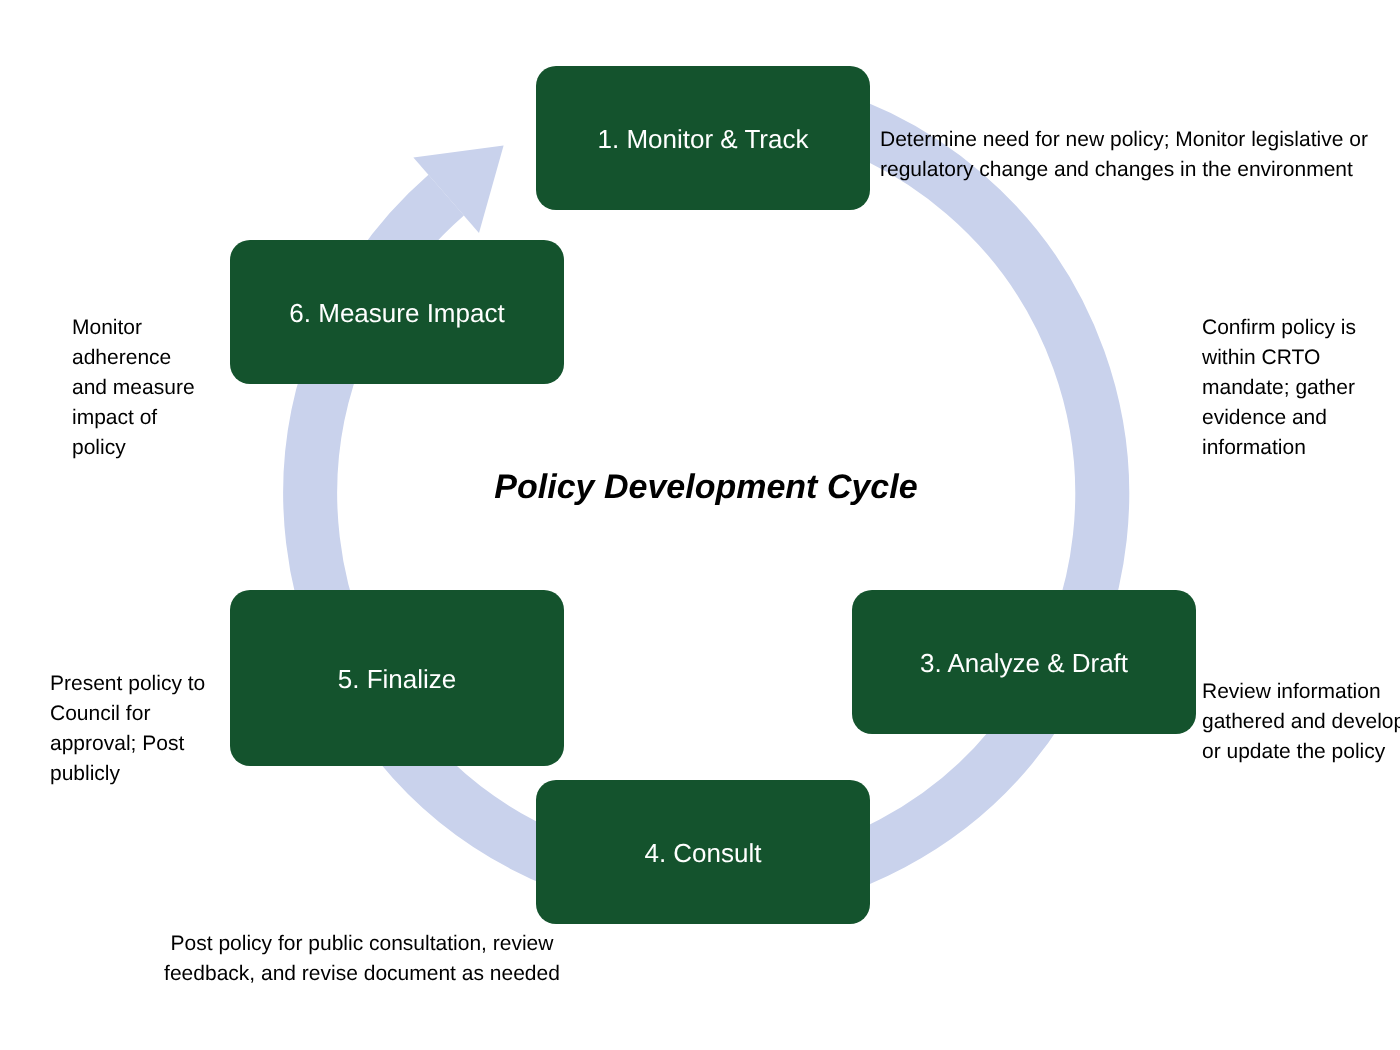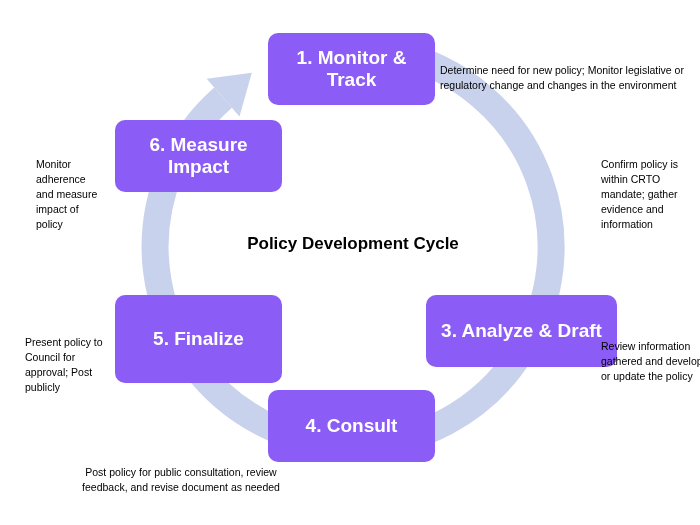--- a/index.html
+++ b/index.html
@@ -25,39 +25,40 @@
     position: absolute;
     left: 170px;
     top: 234px;
     width: 366px;
     margin: 0;
     text-align: center;
     font-size: 17px;
     font-weight: bold;
     color: #000000;
     z-index: 3;
+    font-style: italic;
   }
   .box {
     position: absolute;
     z-index: 2;
-    background: #8b5cf6;
+    background: #14532d;
     border-radius: 10px;
     color: #ffffff;
-    font-size: 19px;
-    font-weight: bold;
+    font-size: 13px;
+    font-weight: normal;
     display: flex;
     align-items: center;
     justify-content: center;
     text-align: center;
     box-sizing: border-box;
     padding: 4px 8px;
   }
   .box1 { left: 268px; top: 33px;  width: 167px; height: 72px; }
   .box2 { left: 426px; top: 120px; width: 168px; height: 72px; }
-  .box3 { left: 426px; top: 295px; width: 191px; height: 72px; }
+  .box3 { left: 426px; top: 295px; width: 172px; height: 72px; }
   .box4 { left: 268px; top: 390px; width: 167px; height: 72px; }
   .box5 { left: 115px; top: 295px; width: 167px; height: 88px; }
   .box6 { left: 115px; top: 120px; width: 167px; height: 72px; }
   .note {
     position: absolute;
     z-index: 3;
     color: #000000;
     font-size: 10.5px;
     line-height: 1.42;
     text-align: left;

